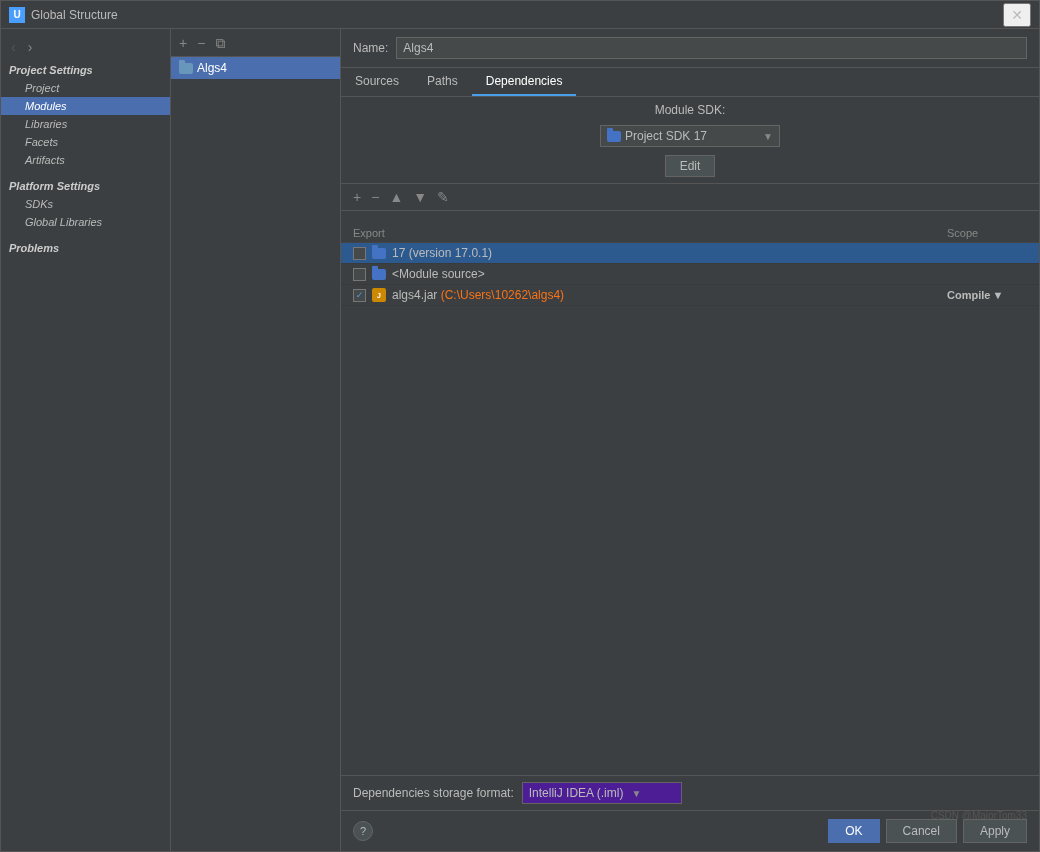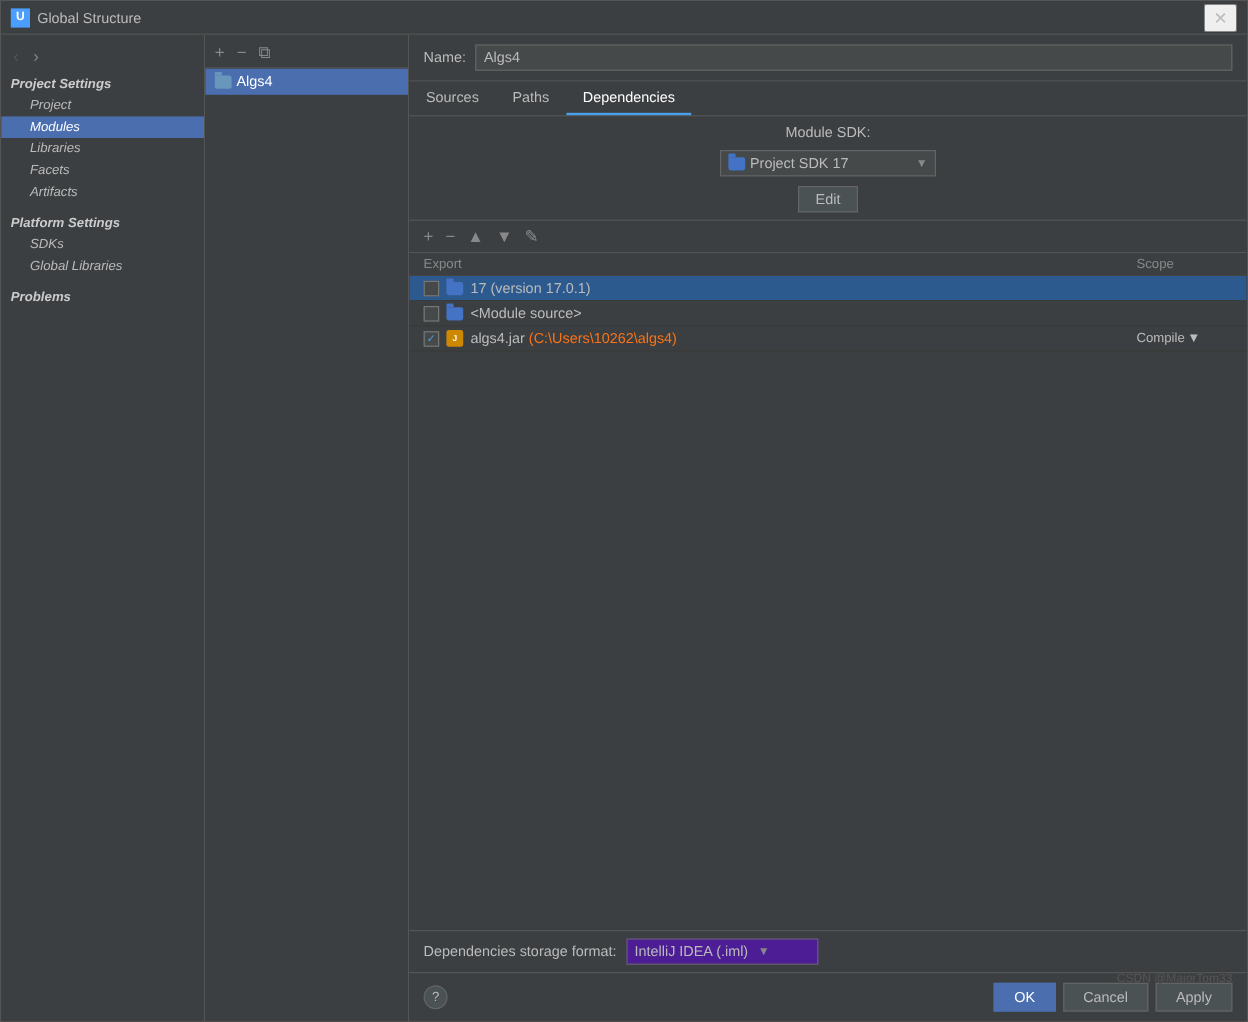--- a/index.html
+++ b/index.html
@@ -295,20 +295,21 @@
     }
 
     .deps-header {
       display: flex;
       align-items: flex-start;
       padding: 3px 12px;
       background: #3c3f41;
       border-bottom: 1px solid #444;
       color: #888;
       font-size: 11px;
+      margin-top: 13px;
     }
 
     .deps-header .export-col { flex: 1; }
     .deps-header .scope-col { width: 80px; text-align: left; }
 
     .dep-row {
       display: flex;
       align-items: center;
       padding: 3px 12px;
       cursor: pointer;
@@ -371,20 +372,21 @@
 
     .scope-dropdown {
       background: none;
       border: none;
       color: #bbbbbb;
       font-size: 11px;
       cursor: pointer;
       display: flex;
       align-items: center;
       gap: 2px;
+      font-weight: bold;
     }
 
     .bottom-bar {
       display: flex;
       align-items: center;
       padding: 6px 12px;
       border-top: 1px solid #555;
       gap: 8px;
     }
 

